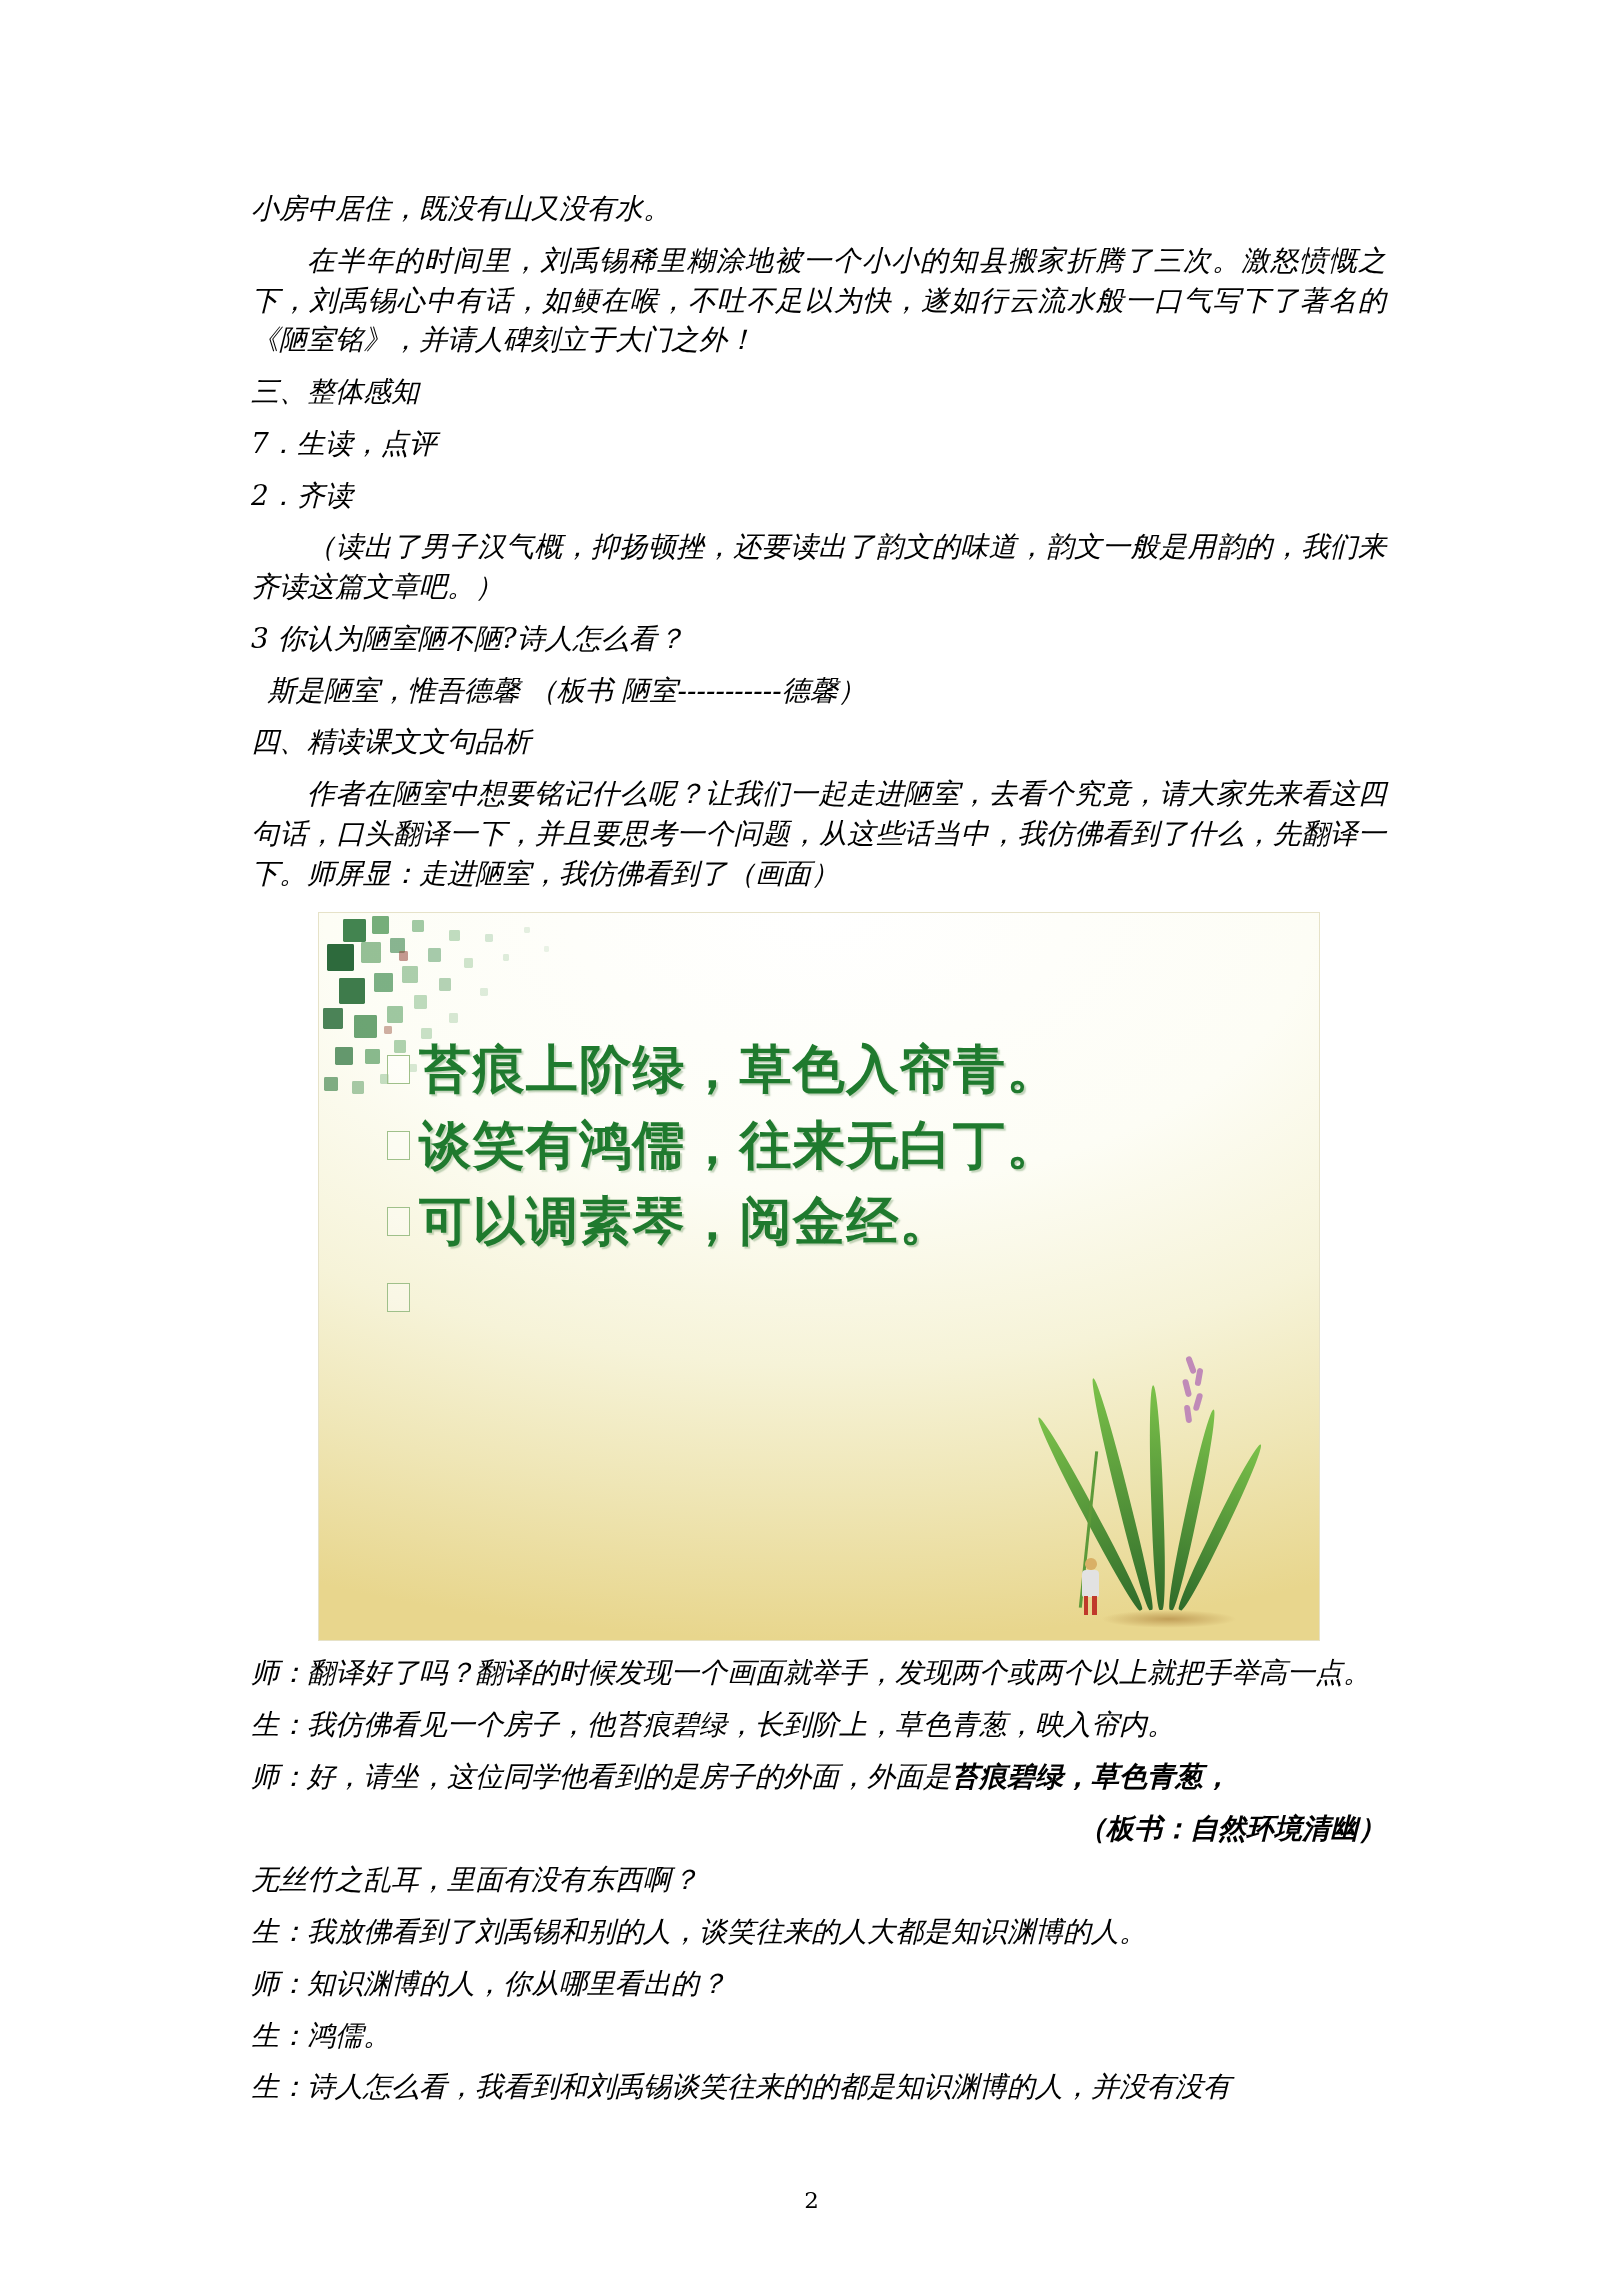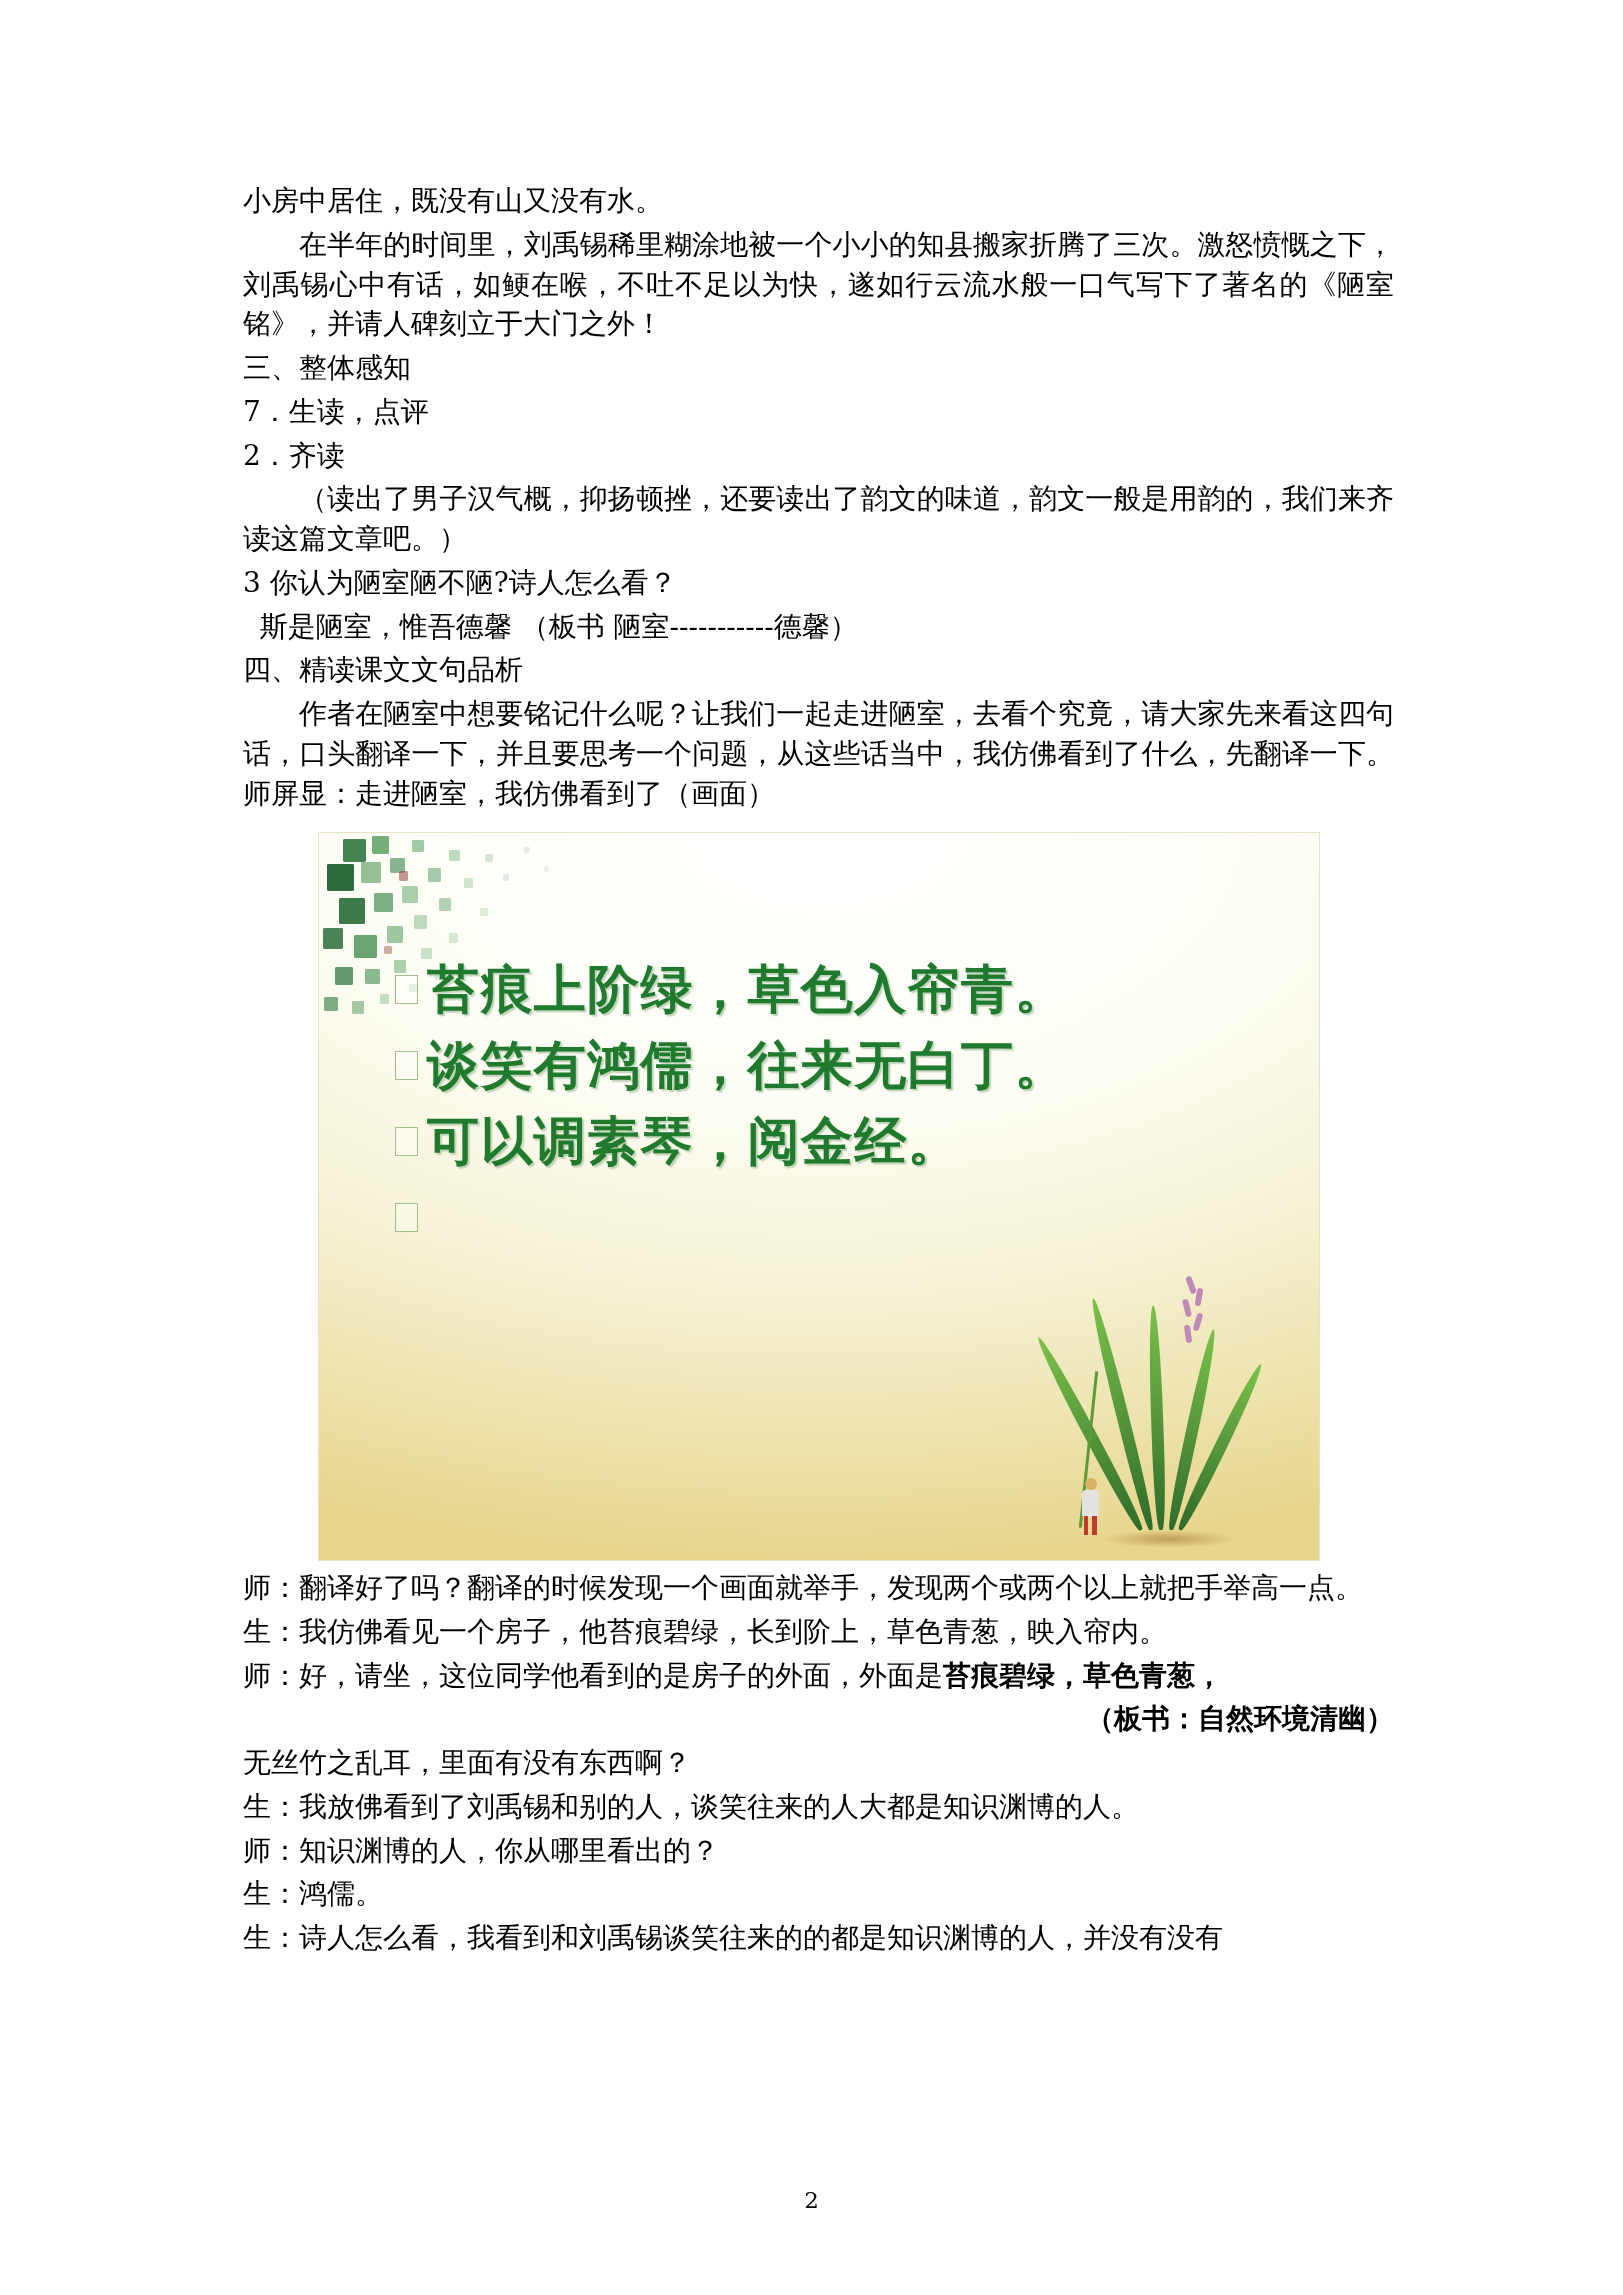--- a/index.html
+++ b/index.html
@@ -18,22 +18,23 @@
     box-sizing: border-box;
     padding: 177px 225px 0 239px;
   }
   .doc-body {
     font-size: 28px;
     line-height: 1.42;
     color: #000000;
     text-align: justify;
   }
   .p {
-    margin: 4px;
+    margin: 12px;
     padding: 0;
+    font-style: italic;
   }
   .indent2 {
     text-indent: 2em;
   }
   .indent-sm {
     text-indent: 0.6em;
   }
   .bold {
     font-weight: bold;
   }
@@ -65,21 +66,21 @@
     height: 205px;
     pointer-events: none;
   }
   .leaf-cluster i {
     position: absolute;
     display: block;
     border-radius: 1.4px;
   }
   .slide-lines {
     position: absolute;
-    left: 76px;
+    left: 68px;
     top: 123px;
     width: 879px;
   }
   .slide-line {
     display: flex;
     align-items: flex-start;
     margin-bottom: 9.5px;
   }
   .bullet-box {
     width: 23px;

